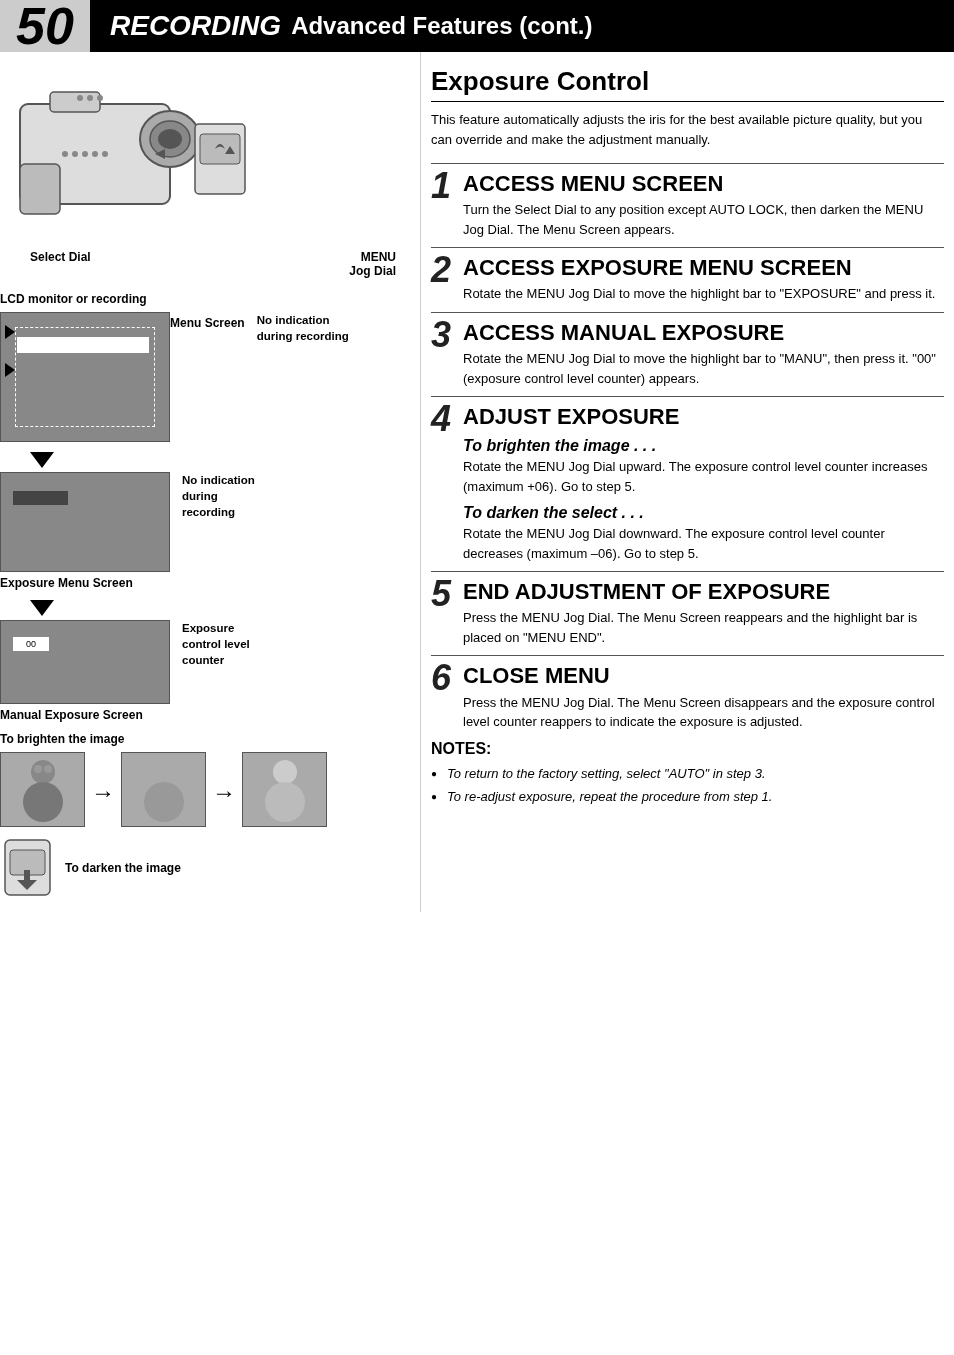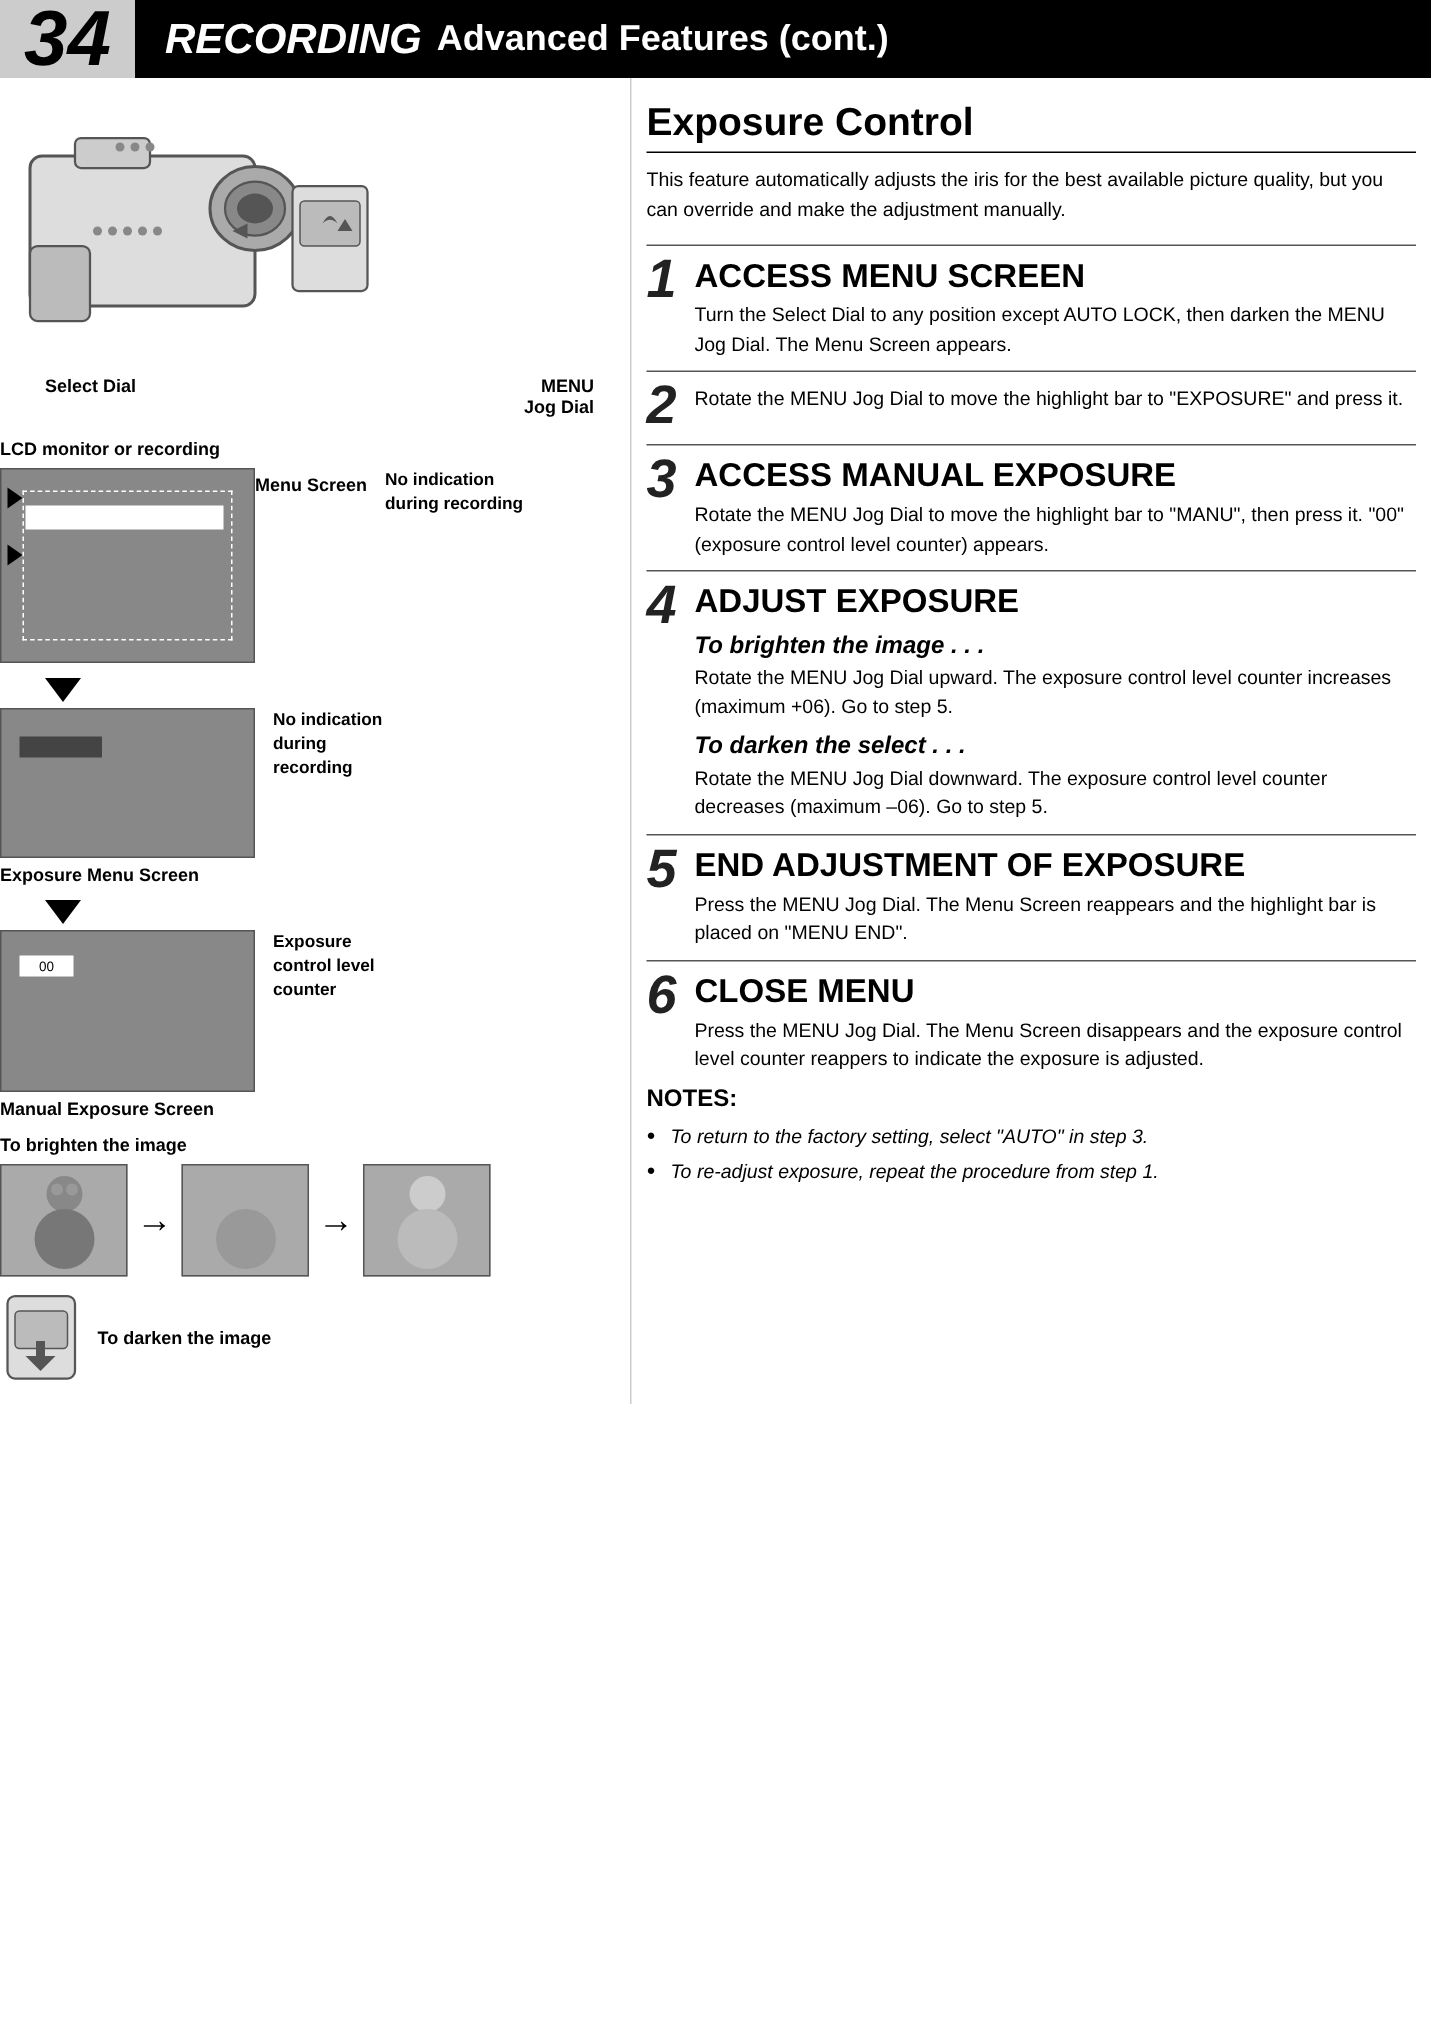--- a/index.html
+++ b/index.html
@@ -112,21 +112,21 @@
     .screen-box-main {
       width: 170px;
       height: 130px;
     }
     .screen-box-exposure {
       width: 170px;
       height: 100px;
     }
     .screen-box-manual {
       width: 170px;
-      height: 108px;
+      height: 84px;
     }
     .play-triangle2 {
       position: absolute;
       left: 4px;
       top: 14px;
       width: 0;
       height: 0;
       border-top: 7px solid transparent;
       border-bottom: 7px solid transparent;
       border-left: 10px solid #000;
@@ -291,21 +291,21 @@
       left: 14px;
       right: 14px;
       top: 14px;
       bottom: 14px;
     }
   </style>
 </head>
 <body>
 
 <div class="header">
-  <div class="header-page-num">34</div>
+  <div class="header-page-num">50</div>
   <div class="header-title">
     <span class="header-title-recording">RECORDING</span>
     <span class="header-title-rest">Advanced Features (cont.)</span>
   </div>
 </div>
 
 <div class="main">
 
   <div class="left-col">
 
@@ -453,20 +453,21 @@
       <div class="step-number">1</div>
       <div class="step-content">
         <div class="step-heading">ACCESS MENU SCREEN</div>
         <div class="step-text">Turn the Select Dial to any position except AUTO LOCK, then darken the MENU Jog Dial. The Menu Screen appears.</div>
       </div>
     </div>
 
     <div class="step-block">
       <div class="step-number">2</div>
       <div class="step-content">
+        <div class="step-heading">ACCESS EXPOSURE MENU SCREEN</div>
         <div class="step-text">Rotate the MENU Jog Dial to move the highlight bar to "EXPOSURE" and press it.</div>
       </div>
     </div>
 
     <div class="step-block">
       <div class="step-number">3</div>
       <div class="step-content">
         <div class="step-heading">ACCESS MANUAL EXPOSURE</div>
         <div class="step-text">Rotate the MENU Jog Dial to move the highlight bar to "MANU", then press it. "00" (exposure control level counter) appears.</div>
       </div>

